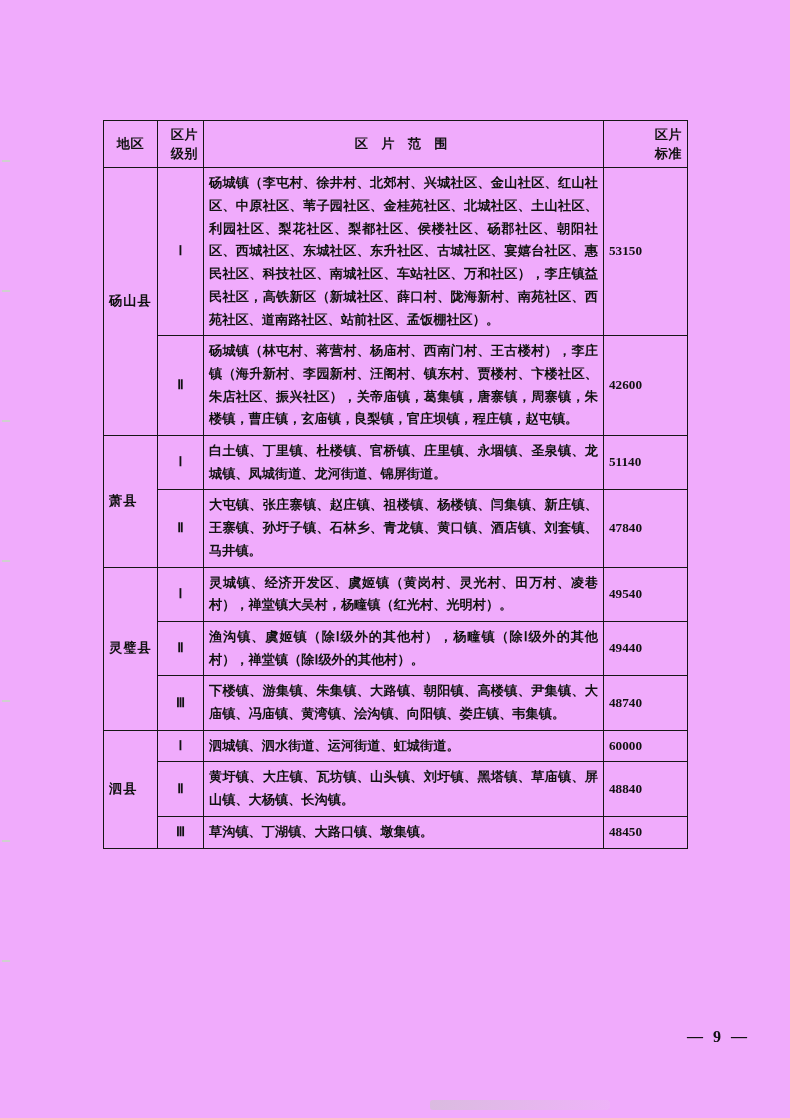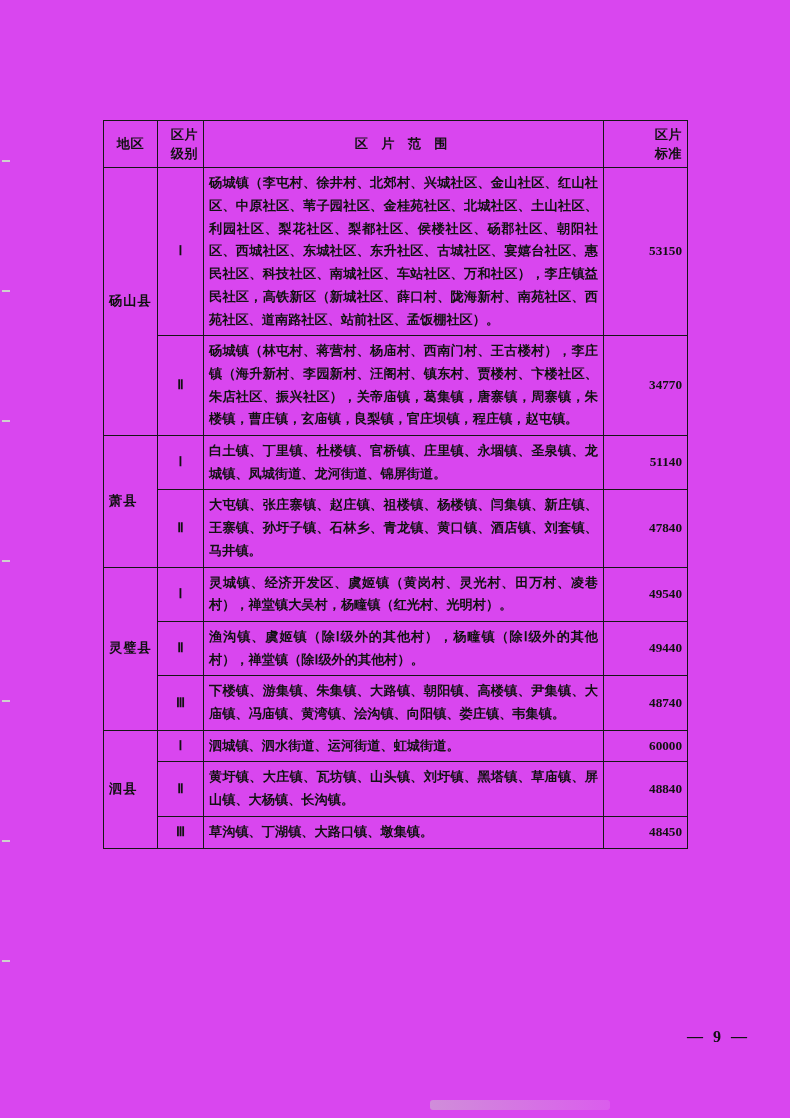--- a/index.html
+++ b/index.html
@@ -13,21 +13,21 @@
     position: relative;
     font-family: "Liberation Serif", "DejaVu Serif", serif;
     color: #111111;
     overflow: hidden;
   }
   .page {
     position: absolute;
     left: 0; top: 0;
     width: 790px;
     height: 1118px;
-    background: #d946ef;
+    background: #f0abfc;
   }
   
   .edge-mark {
     position: absolute;
     left: 2px;
     width: 8px;
     height: 2px;
     background: #cfcfcf;
   }
   .table-wrap {
@@ -74,21 +74,21 @@
     font-family: "Liberation Serif", serif;
   }
   td.scope {
     text-align: justify;
     text-justify: inter-ideograph;
     font-size: 13.2px;
     line-height: 1.78;
     font-family: Liberation Serif, serif;
   }
   td.std {
-    text-align: right;
+    text-align: left;
     font-size: 13.5px;
   }
   .pagenum {
     position: absolute;
     left: 0;
     top: 1028px;
     width: 750px;
     text-align: right;
     font-size: 16px;
     font-weight: 700;
@@ -144,21 +144,21 @@
 
         <tr>
           <td class="region" rowspan="2">砀山县</td>
           <td class="level">Ⅰ</td>
           <td class="scope">砀城镇（李屯村、徐井村、北郊村、兴城社区、金山社区、红山社区、中原社区、苇子园社区、金桂苑社区、北城社区、土山社区、利园社区、梨花社区、梨都社区、侯楼社区、砀郡社区、朝阳社区、西城社区、东城社区、东升社区、古城社区、宴嬉台社区、惠民社区、科技社区、南城社区、车站社区、万和社区），李庄镇益民社区，高铁新区（新城社区、薛口村、陇海新村、南苑社区、西苑社区、道南路社区、站前社区、孟饭棚社区）。</td>
           <td class="std">53150</td>
         </tr>
         <tr>
           <td class="level">Ⅱ</td>
           <td class="scope">砀城镇（林屯村、蒋营村、杨庙村、西南门村、王古楼村），李庄镇（海升新村、李园新村、汪阁村、镇东村、贾楼村、卞楼社区、朱店社区、振兴社区），关帝庙镇，葛集镇，唐寨镇，周寨镇，朱楼镇，曹庄镇，玄庙镇，良梨镇，官庄坝镇，程庄镇，赵屯镇。</td>
-          <td class="std">34770</td>
+          <td class="std">42600</td>
         </tr>
 
         <tr>
           <td class="region" rowspan="2">萧县</td>
           <td class="level">Ⅰ</td>
           <td class="scope">白土镇、丁里镇、杜楼镇、官桥镇、庄里镇、永堌镇、圣泉镇、龙城镇、凤城街道、龙河街道、锦屏街道。</td>
           <td class="std">51140</td>
         </tr>
         <tr>
           <td class="level">Ⅱ</td>

